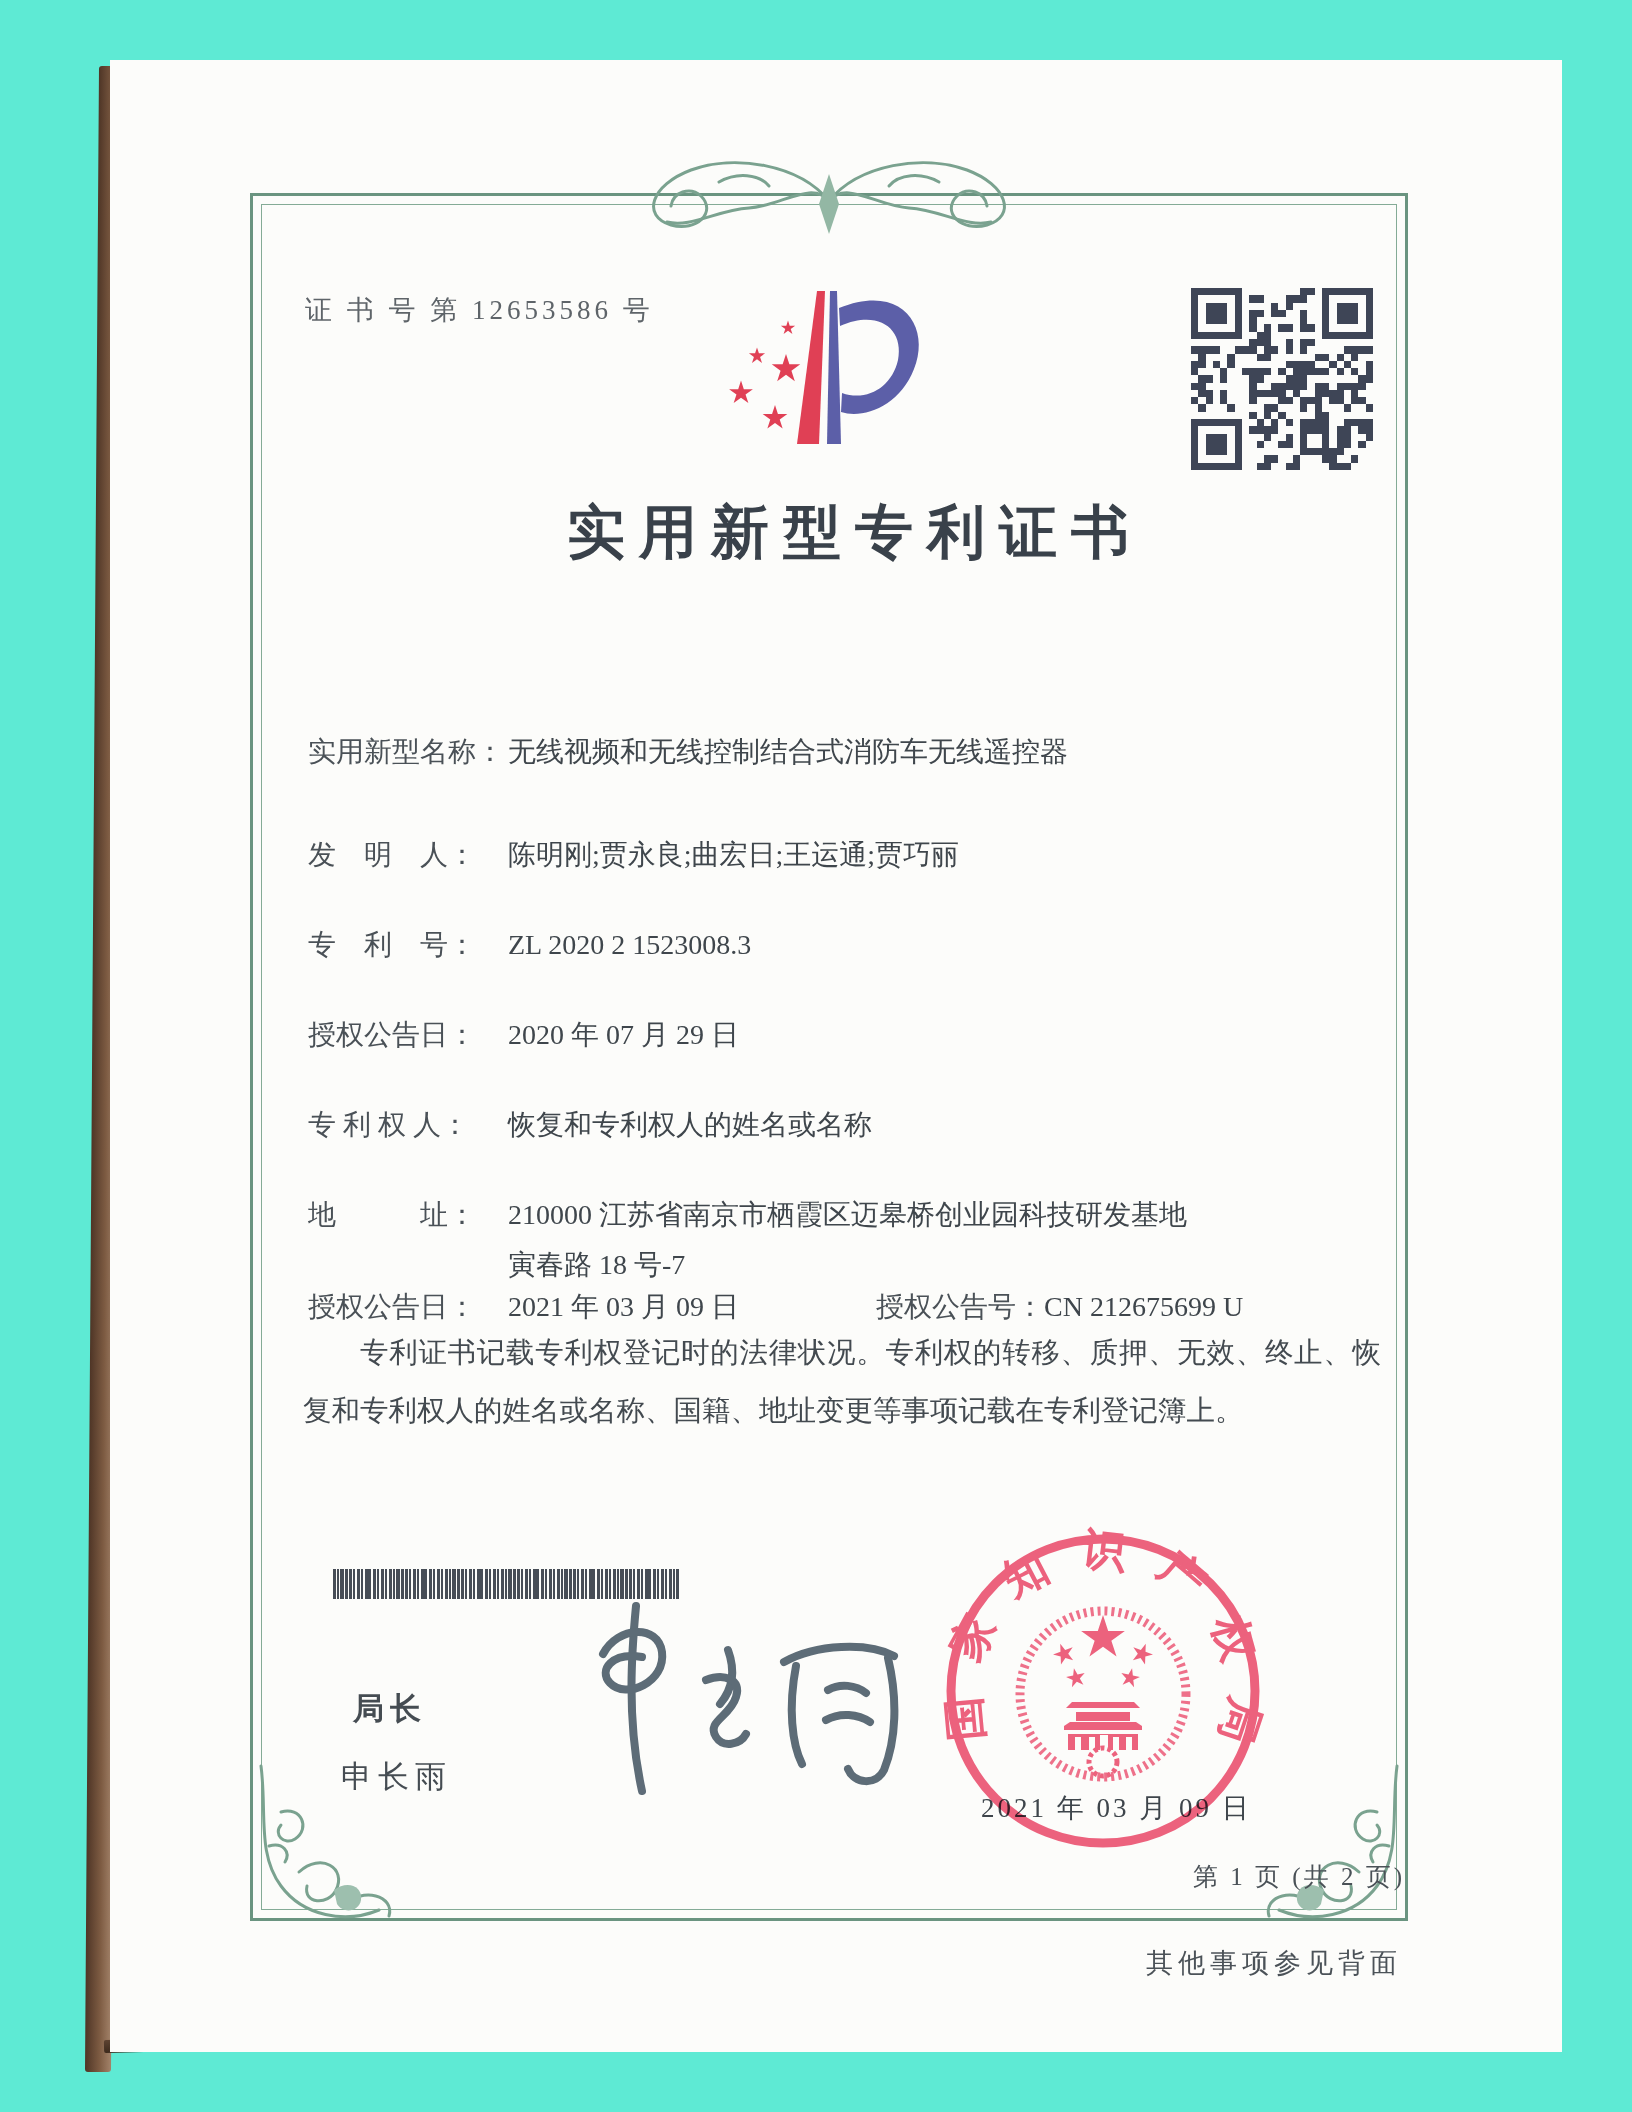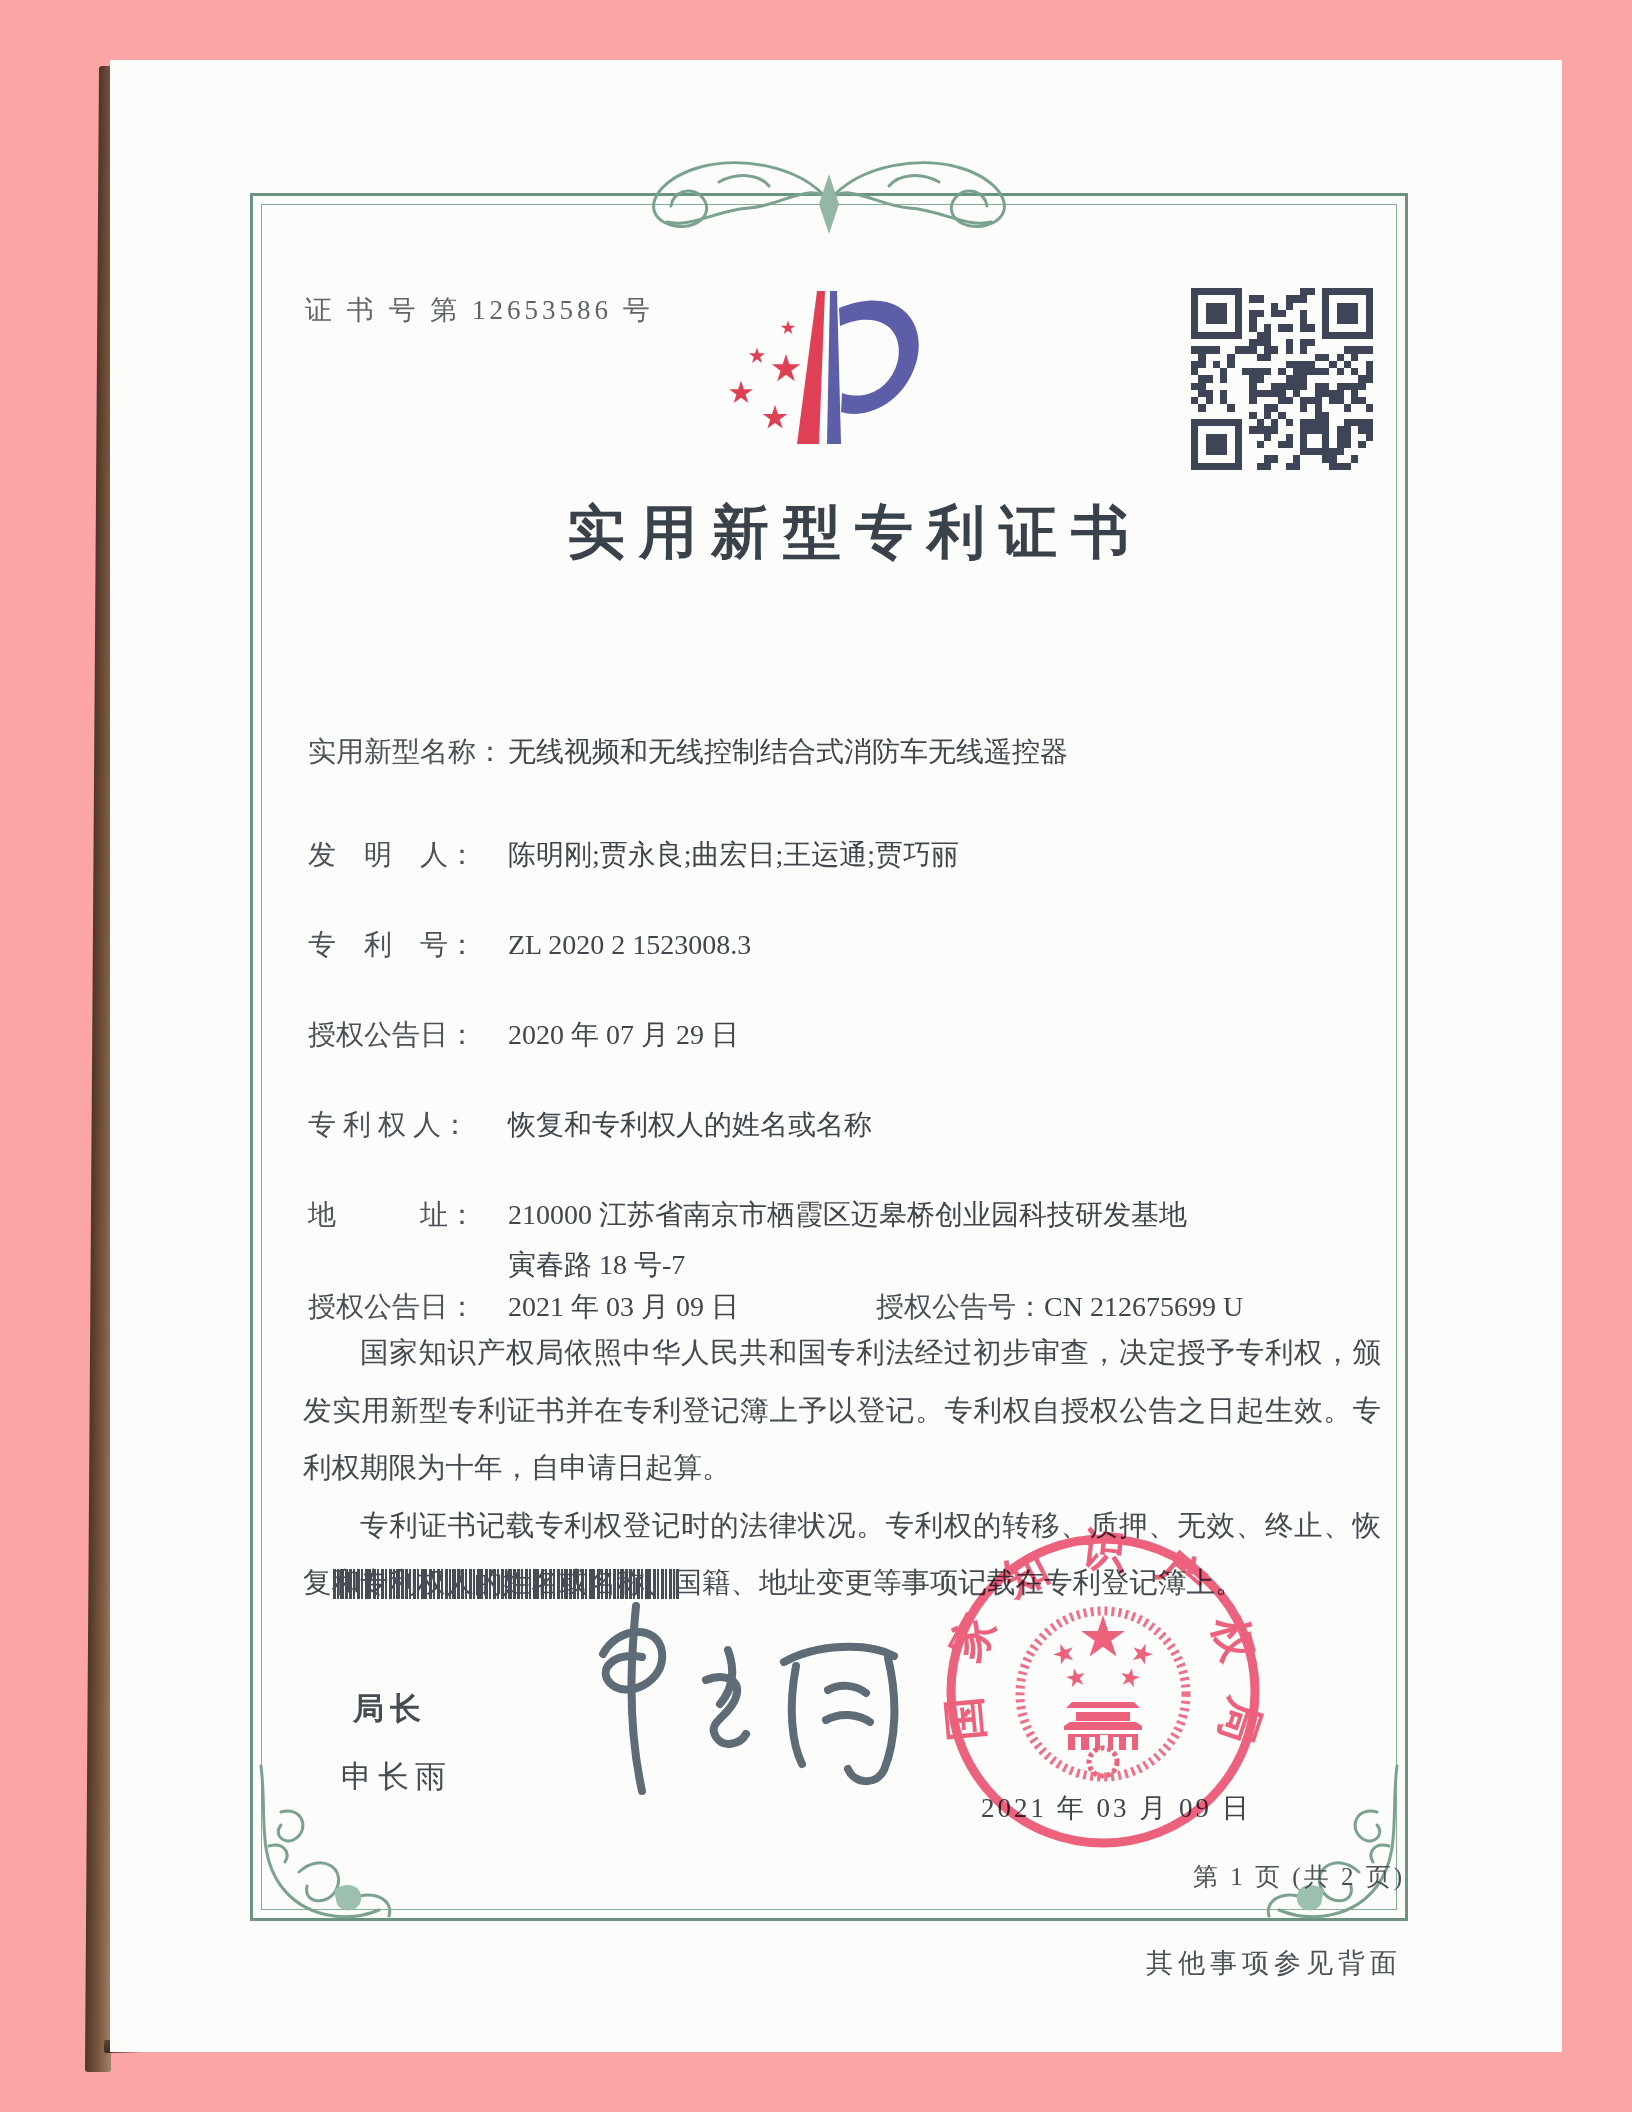--- a/index.html
+++ b/index.html
@@ -1,16 +1,16 @@
 <!DOCTYPE html>
 <html><head>
 <meta charset="utf-8">
 <style>
   html,body{margin:0;padding:0;background:#ffffff;}
-  .photo{position:relative;width:1632px;height:2112px;background:#fca5a5;overflow:hidden;
+  .photo{position:relative;width:1632px;height:2112px;background:#5eead4;overflow:hidden;
          font-family:"Liberation Serif","DejaVu Serif",serif;color:#454c52;}
   
   .edge-left{position:absolute;left:92px;top:66px;width:26px;height:2006px;
              background:linear-gradient(90deg,#4e3526,#7d5b42 55%,#a3836a);transform:rotate(0.4deg);border-radius:3px;}
   .edge-bottom{position:absolute;left:104px;top:2040px;width:1400px;height:13px;
                background:linear-gradient(180deg,#5d4331,#3c2a1d);transform:rotate(-1.5deg);transform-origin:left center;border-radius:2px;}
   .paper{position:absolute;left:110px;top:60px;right:70px;bottom:60px;background:#fcfcfa;}
 
   
   .frame{position:absolute;left:250px;top:193px;width:1152px;height:1722px;
@@ -358,21 +358,20 @@
     </div>
     <div class="row addr2" style="top:1050px">
       <span class="fvalue">寅春路 18 号-7</span>
     </div>
     <div class="row" style="top:1092px">
       <span class="flabel">授权公告日：</span><span class="fvalue">2021 年 03 月 09 日</span>
       <span class="grant2"><span class="flabel" style="min-width:0">授权公告号：</span><span class="fvalue">CN 212675699 U</span></span>
     </div>
 
     <div class="paras">
-      <p>国家知识产权局依照中华人民共和国专利法经过初步审查，决定授予专利权，颁发实用新型专利证书并在专利登记簿上予以登记。专利权自授权公告之日起生效。专利权期限为十年，自申请日起算。</p>
       <p>专利证书记载专利权登记时的法律状况。专利权的转移、质押、无效、终止、恢复和专利权人的姓名或名称、国籍、地址变更等事项记载在专利登记簿上。</p>
     </div>
 
     <div class="barcode"></div>
 
     <div class="signer-title">局长</div>
     <div class="signer-name">申长雨</div>
 
     <svg class="signature" viewBox="0 0 370 235">
       <g stroke="#50606c" stroke-width="8" fill="none" stroke-linecap="round" opacity="0.92">

